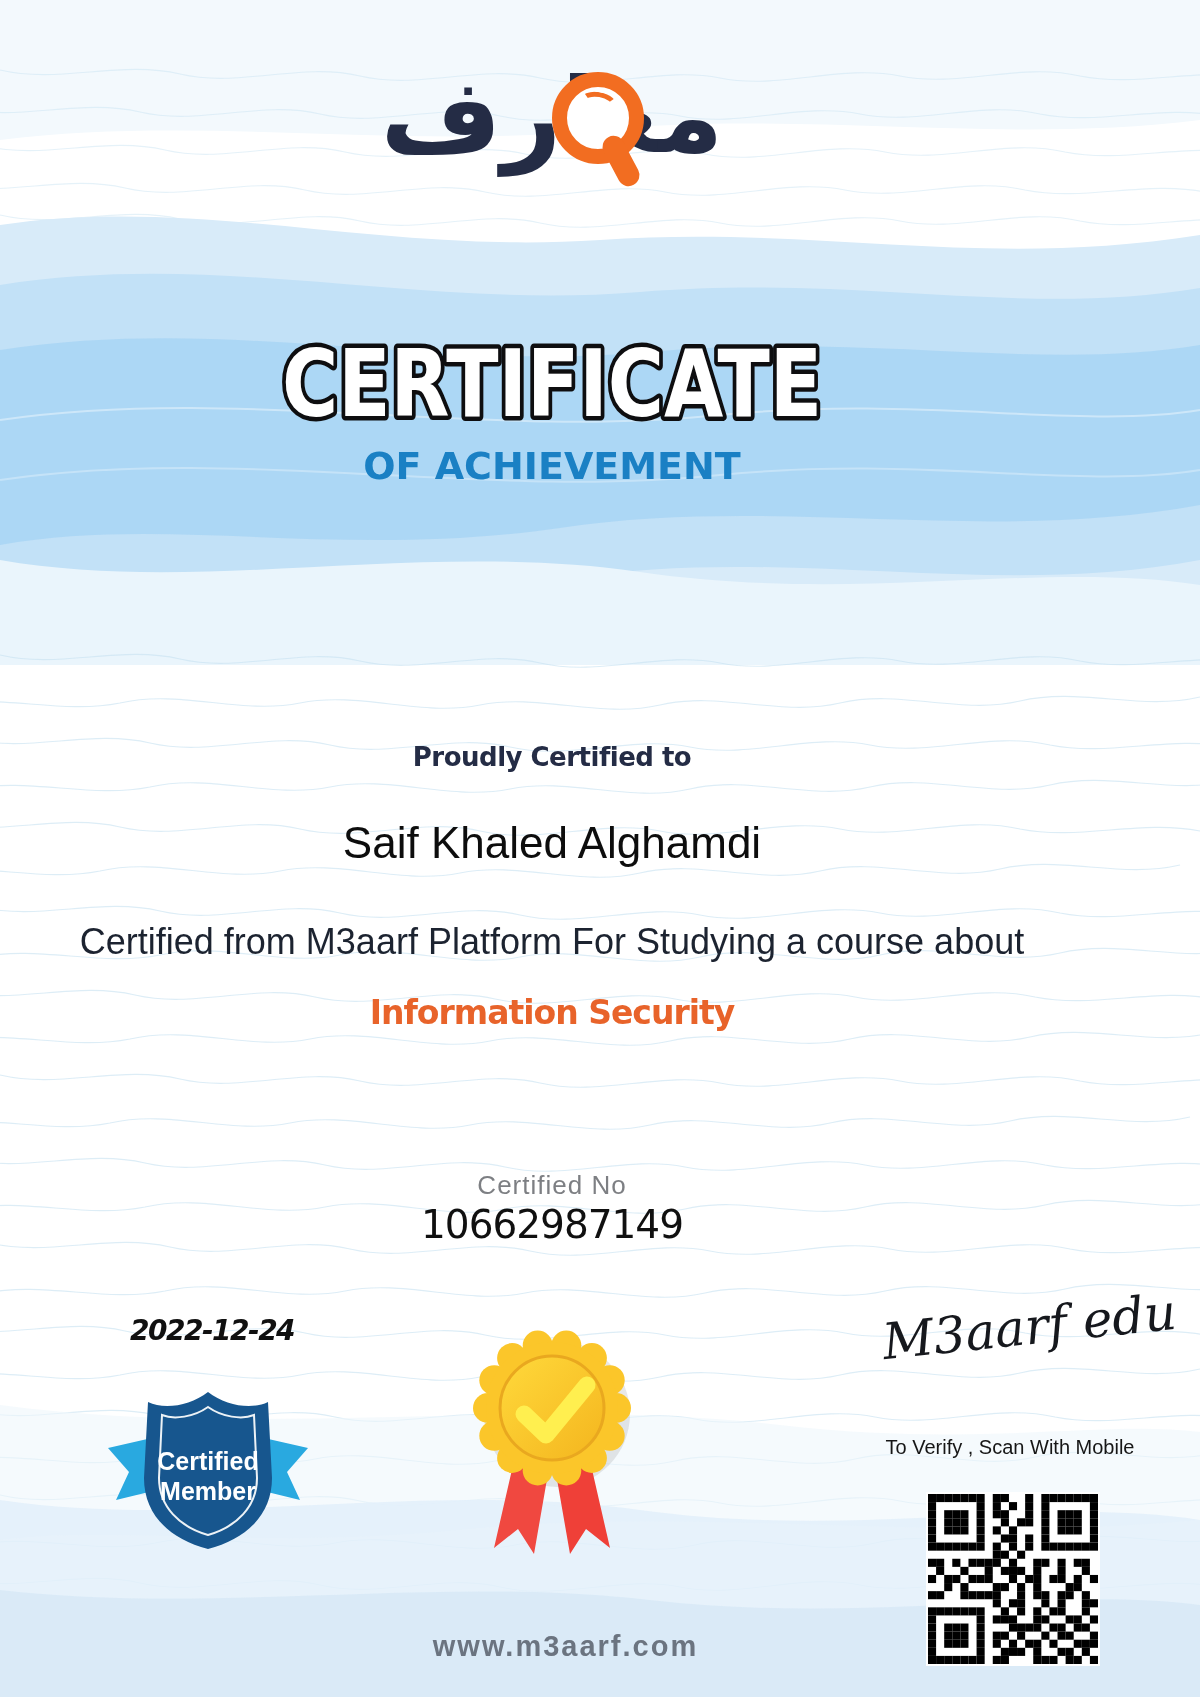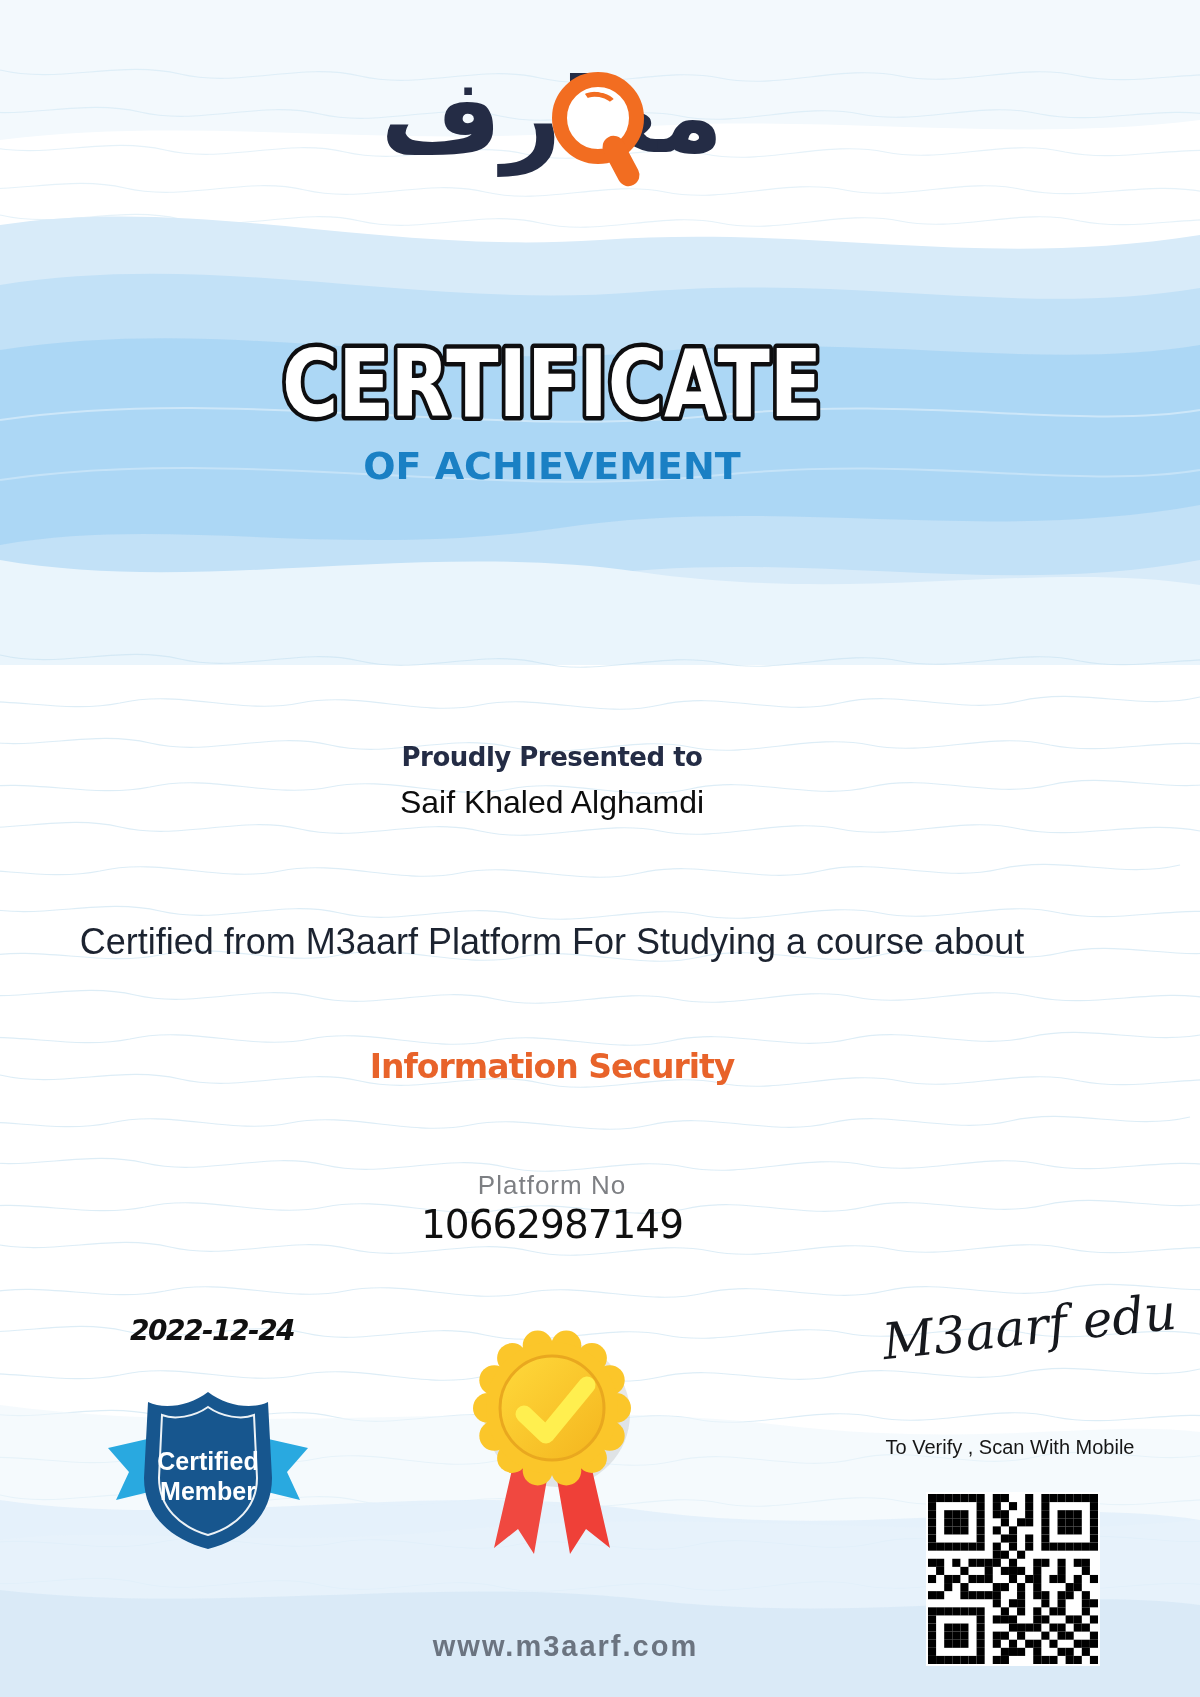--- a/index.html
+++ b/index.html
@@ -17,23 +17,23 @@
              border-radius:50%;background:#ffffff;}
   .magnifier-shine{position:absolute;left:12px;top:5px;width:28px;height:14px;
              border:5px solid transparent;border-top-color:#f26d21;border-radius:50%;transform:rotate(10deg);}
   .magnifier-handle{position:absolute;left:610px;top:88px;width:22px;height:54px;background:#f26d21;
              border-radius:11px;transform:rotate(-28deg);}
 
   .title-svg{position:absolute;left:0;top:326px;width:1104px;height:116px;}
   .subtitle{top:444px;font-family:"DejaVu Sans",sans-serif;font-weight:bold;font-size:38px;color:#1a80c4;}
 
   .presented{top:742px;font-family:"DejaVu Sans",sans-serif;font-weight:bold;font-size:26px;color:#242c45;letter-spacing:-.5px;}
-  .recipient{top:784px;font-size:32px;color:#0d0d0d;}
+  .recipient{top:818px;font-size:44px;color:#0d0d0d;}
   .description{top:921px;font-size:36px;color:#1c2330;}
-  .course{top:1047px;font-family:"DejaVu Sans",sans-serif;font-weight:bold;font-size:33px;color:#e8632a;letter-spacing:-1px;}
+  .course{top:993px;font-family:"DejaVu Sans",sans-serif;font-weight:bold;font-size:33px;color:#e8632a;letter-spacing:-1px;}
 
   .certno-label{top:1170px;font-size:26px;color:#7d7f83;letter-spacing:1px;}
   .certno-value{top:1202px;font-family:"DejaVu Sans",sans-serif;font-size:39px;color:#101010;letter-spacing:-1px;font-weight:500;}
 
   .date{position:absolute;left:130px;top:1314px;font-family:"DejaVu Sans",sans-serif;font-size:28px;
         font-weight:bold;color:#101010;letter-spacing:-1.5px;font-style:italic;}
   .signature-svg{position:absolute;left:880px;top:1278px;width:300px;height:110px;}
 
   .badge-svg{position:absolute;left:106px;top:1386px;width:204px;height:172px;}
   .medal-svg{position:absolute;left:0;right:0;margin:auto;top:1322px;width:212px;height:246px;}
@@ -117,26 +117,26 @@
       </div>
       <div class="magnifier-handle"></div>
     </div>
 
     <svg class="title-svg" viewBox="0 0 1104 116">
       <text x="552" y="90" text-anchor="middle" font-family="DejaVu Sans, sans-serif" font-weight="bold" font-size="92" fill="#ffffff" stroke="#0e0e10" stroke-width="9" paint-order="stroke" stroke-linejoin="round" textLength="540" lengthAdjust="spacingAndGlyphs">CERTIFICATE</text>
     </svg>
 
     <div class="centered subtitle">OF ACHIEVEMENT</div>
 
-    <div class="centered presented">Proudly Presented to</div>
+    <div class="centered presented">Proudly Certified to</div>
     <div class="centered recipient">Saif Khaled Alghamdi</div>
     <div class="centered description">Certified from M3aarf Platform For Studying a course about</div>
     <div class="centered course">Information Security</div>
 
-    <div class="centered certno-label">Platform No</div>
+    <div class="centered certno-label">Certified No</div>
     <div class="centered certno-value">10662987149</div>
 
     <svg class="medal-svg" viewBox="0 0 212 246">
       <circle cx="111" cy="92" r="73" fill="rgba(30,30,30,0.10)"></circle>
       <path d="M70,130 L48,226 L72,207 L88,232 L104,140 Z" fill="#f04840"></path>
       <path d="M142,130 L164,226 L140,207 L124,232 L108,140 Z" fill="#ef4038"></path>
       <g fill="#fbc62a">
         <circle cx="170" cy="86" r="15"></circle>
           <circle cx="163.7" cy="113.8" r="15"></circle>
           <circle cx="145.9" cy="136" r="15"></circle>

